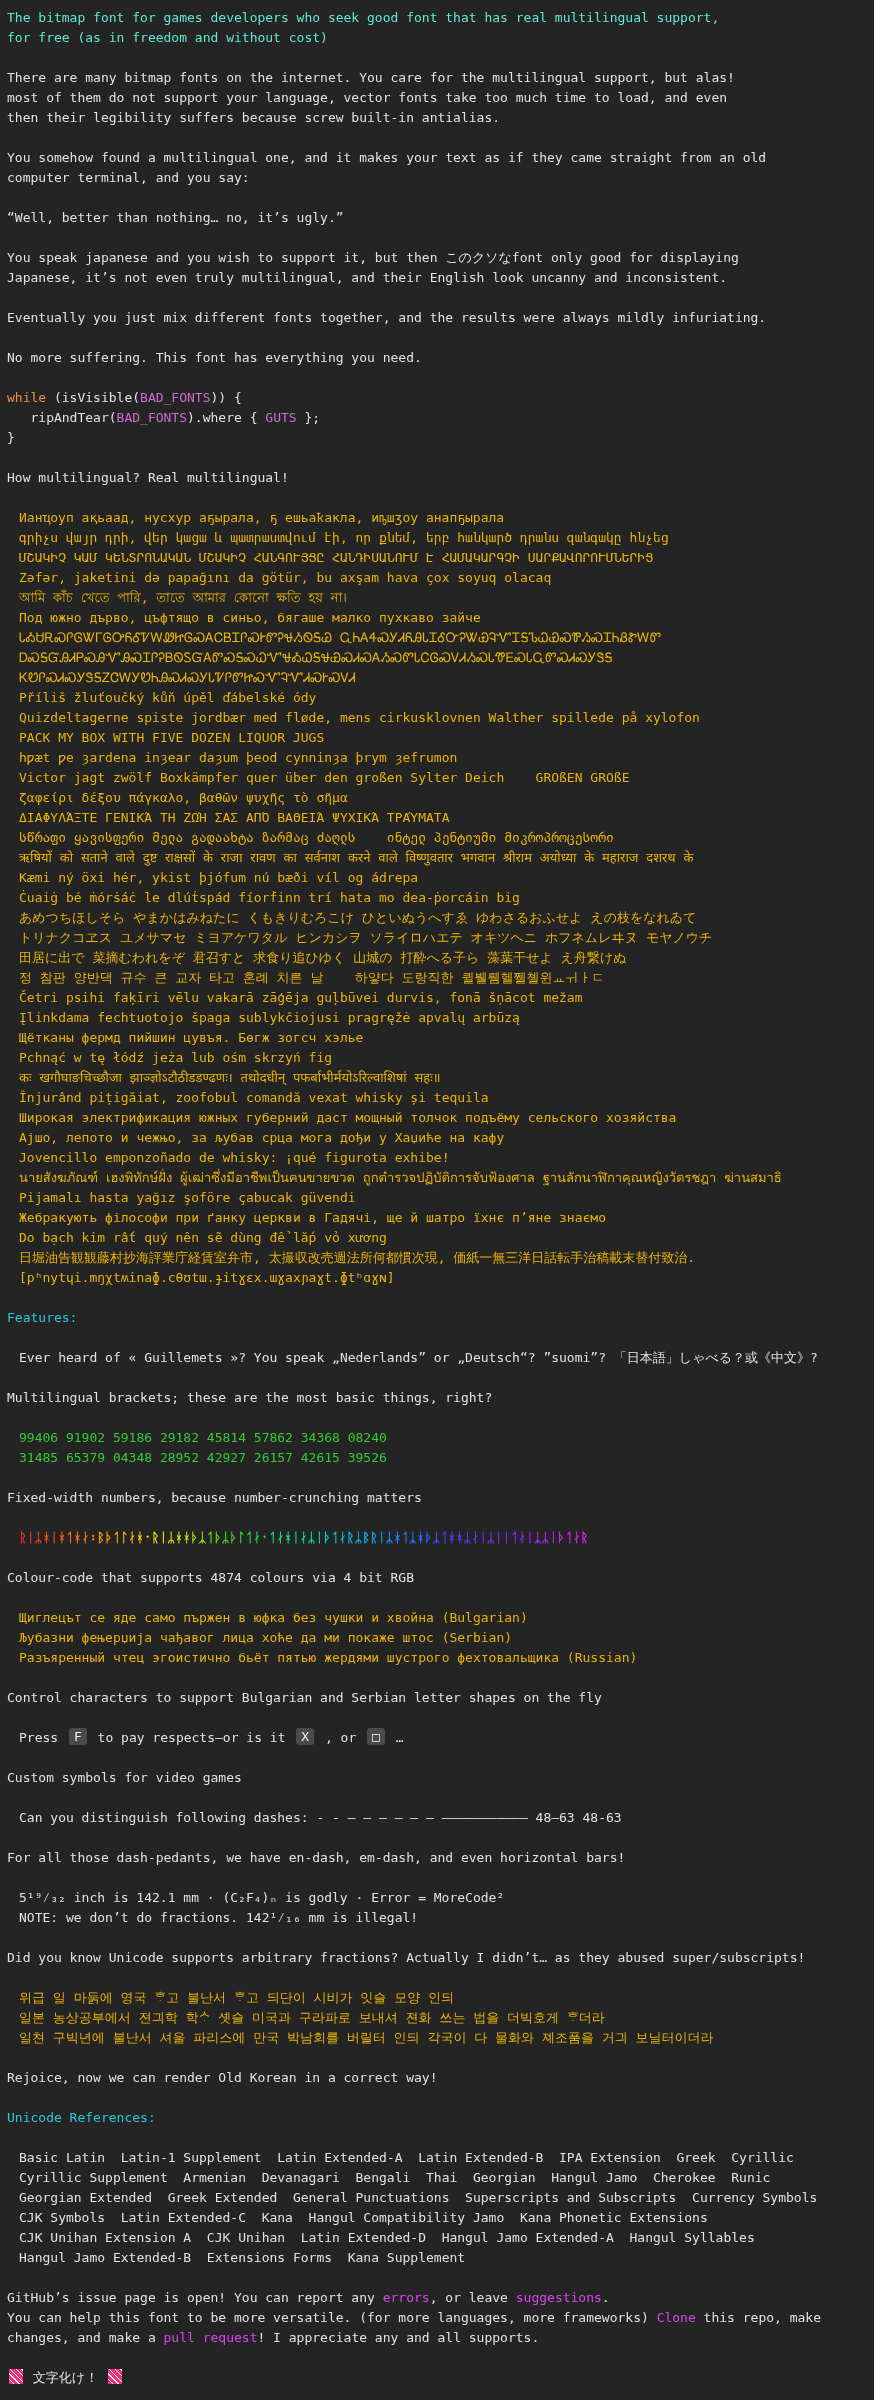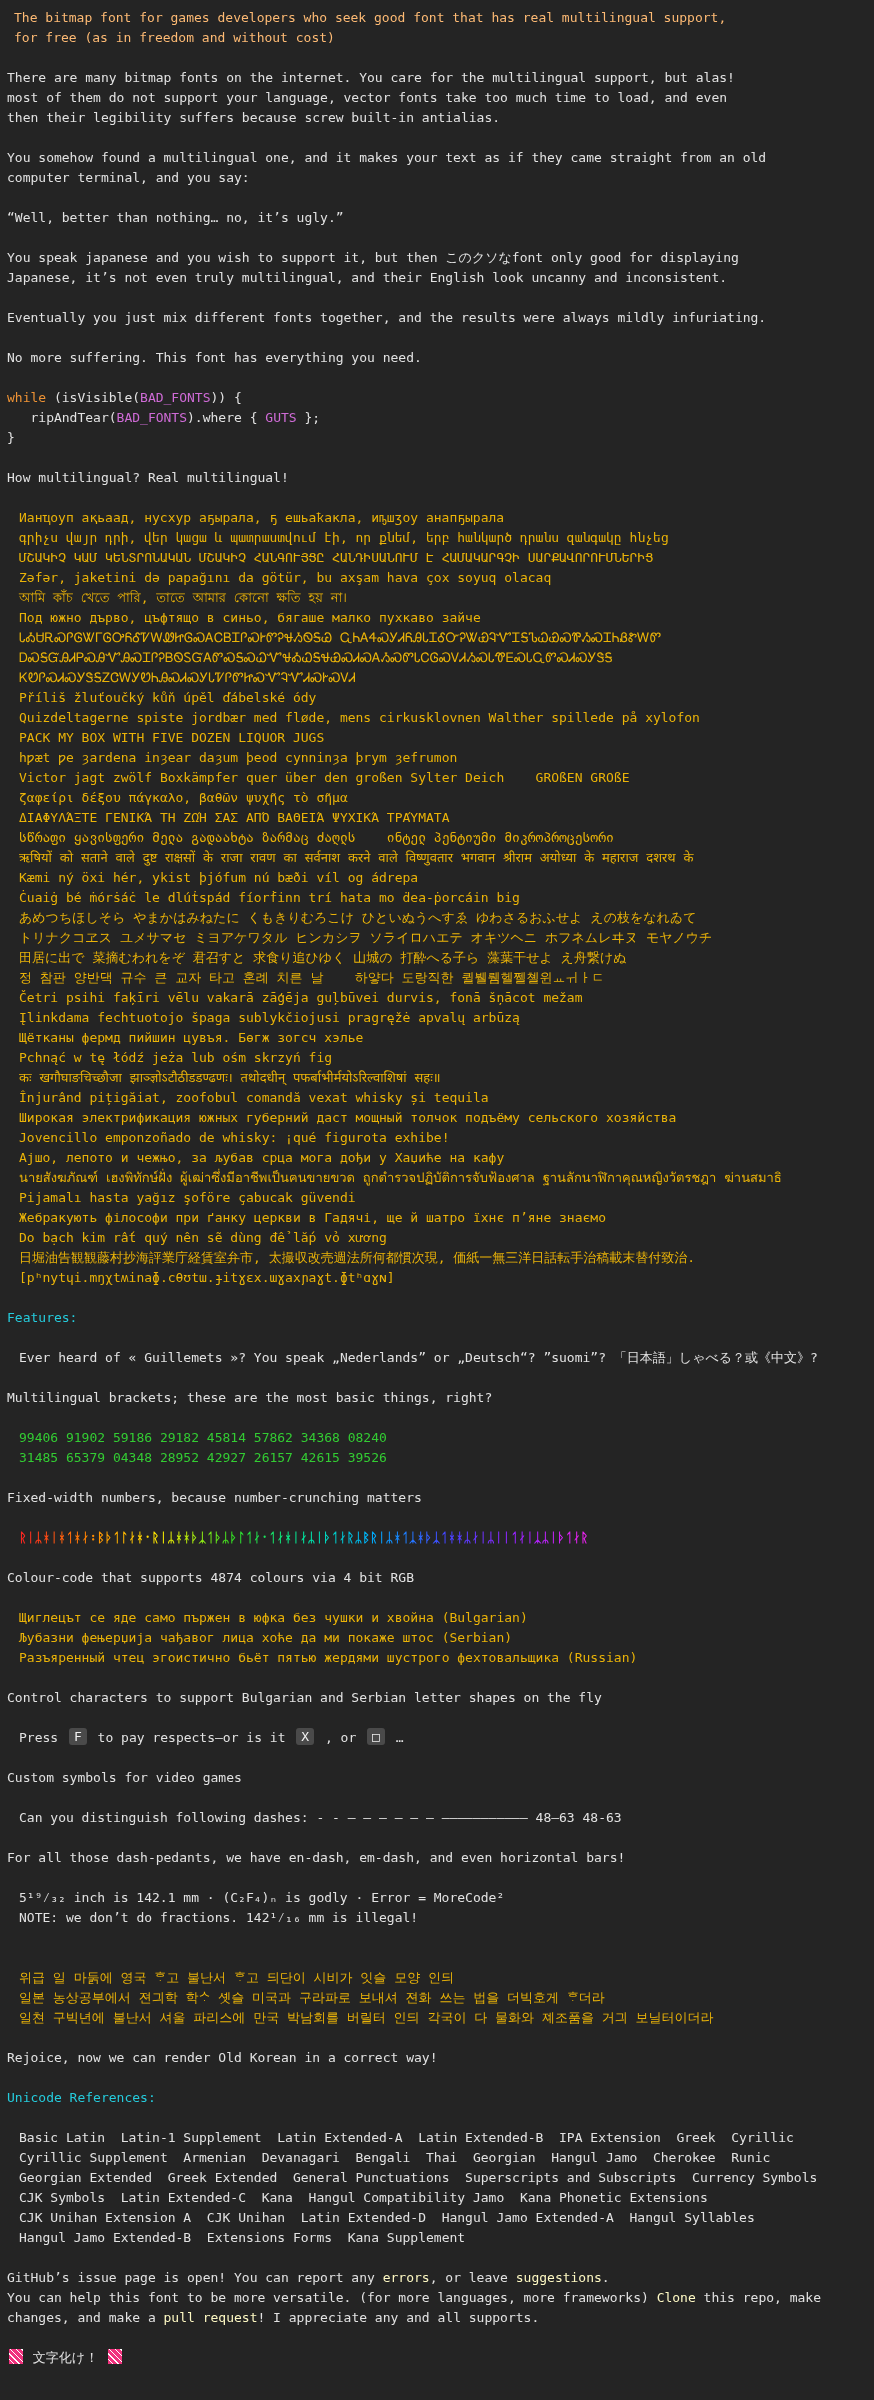--- a/index.html
+++ b/index.html
@@ -5,27 +5,27 @@
   html,body{margin:0;padding:0;}
   body{
     width:874px;height:2400px;overflow:hidden;
     background:#242424;
     font-family:"DejaVu Sans Mono","Liberation Mono",monospace;
     font-size:13px;line-height:20px;
   }
   main{display:block;padding:8px 0 0 7px;}
   .ln{height:20px;line-height:20px;white-space:pre;overflow:hidden;color:#e2e2e2;}
   .ind{padding-left:12px;}
-  .title{color:#fdba74;margin-left:7px;}
+  .title{color:#5eead4;}
   .cream{color:#eab308;}
   .green{color:#33cc33;}
   .cyan{color:#25ccdd;}
   .kw{color:#ef9335;}
   .pink{color:#cf6bd6;}
-  .link{color:#fef9c3;margin-top:16px;}
+  .link{color:#d946ef;margin-top:16px;}
   .key{
     display:inline-block;background:#4a4a4a;color:#f2f2f2;
     border-radius:3px;padding:0 5px;margin:0 3px;height:17px;line-height:17px;
     vertical-align:1px;
   }
   .rainbow{
     font-weight:bold;
     background:linear-gradient(90deg,#ff2222,#ff8800,#ffee00,#33dd22,#00e8a0,#00aaff,#4444ff,#9922ff,#ee22ee);
     -webkit-background-clip:text;background-clip:text;color:transparent;
   }
@@ -87,22 +87,22 @@
     <div class="ln ind cream">トリナクコヱス ユメサマセ ミヨアケワタル ヒンカシヲ ソライロハエテ オキツヘニ ホフネムレヰヌ モヤノウチ</div>
     <div class="ln ind cream">田居に出で 菜摘むわれをぞ 君召すと 求食り追ひゆく 山城の 打酔へる子ら 藻葉干せよ え舟繋けぬ</div>
     <div class="ln ind cream">정 참판 양반댁 규수 큰 교자 타고 혼례 치른 날    하얗다 도랑직한 퀼뷀뤰헬쩰쳴윈ㅛㅟㅏㄷ</div>
     <div class="ln ind cream">Četri psihi faķīri vēlu vakarā zāģēja guļbūvei durvis, fonā šņācot mežam</div>
     <div class="ln ind cream">Įlinkdama fechtuotojo špaga sublykčiojusi pragręžė apvalų arbūzą</div>
     <div class="ln ind cream">Щётканы фермд пийшин цувъя. Бөгж зогсч хэлье</div>
     <div class="ln ind cream">Pchnąć w tę łódź jeża lub ośm skrzyń fig</div>
     <div class="ln ind cream">कः खगौघाङचिच्छौजा झाञ्ज्ञोऽटौठीडडण्ढणः। तथोदधीन् पफर्बाभीर्मयोऽरिल्वाशिषां सहः॥</div>
     <div class="ln ind cream">Înjurând pițigăiat, zoofobul comandă vexat whisky și tequila</div>
     <div class="ln ind cream">Широкая электрификация южных губерний даст мощный толчок подъёму сельского хозяйства</div>
+    <div class="ln ind cream">Ајшо, лепото и чежњо, за љубав срца мога дођи у Хаџиће на кафу</div>
     <div class="ln ind cream">Jovencillo emponzoñado de whisky: ¡qué figurota exhibe!</div>
-    <div class="ln ind cream">Ајшо, лепото и чежњо, за љубав срца мога дођи у Хаџиће на кафу</div>
     <div class="ln ind cream">นายสังฆภัณฑ์ เฮงพิทักษ์ฝั่ง ผู้เฒ่าซึ่งมีอาชีพเป็นฅนขายขวด ถูกตำรวจปฏิบัติการจับฟ้องศาล ฐานลักนาฬิกาคุณหญิงวัตรชฎา ฆ่านสมาธิ</div>
     <div class="ln ind cream">Pijamalı hasta yağız şoföre çabucak güvendi</div>
     <div class="ln ind cream">Жебракують філософи при ґанку церкви в Гадячі, ще й шатро їхнє п’яне знаємо</div>
     <div class="ln ind cream">Do bạch kim rất quý nên sẽ dùng để lắp vỏ xương</div>
     <div class="ln ind cream">日堀油告観観藤村抄海評業庁経賃室弁市, 太撮収改売週法所何都慣次現, 価紙一無三洋日話転手治稿載末替付致治.</div>
     <div class="ln ind cream">[pʰnytɥi.mŋχtʍinaɸ.cθʊtɯ.ɟitɣɛx.ɯɣaxɲaɣt.ɸtʰɑɣɴ]</div>
     <div class="ln sp">&nbsp;</div>
     <div class="ln cyan">Features:</div>
     <div class="ln sp">&nbsp;</div>
     <div class="ln ind">Ever heard of « Guillemets »? You speak „Nederlands” or „Deutsch“? ”suomi”? 「日本語」しゃべる？或《中文》?</div>
@@ -128,20 +128,21 @@
     <div class="ln sp">&nbsp;</div>
     <div class="ln">Custom symbols for video games</div>
     <div class="ln sp">&nbsp;</div>
     <div class="ln ind">Can you distinguish following dashes: - - – – – – – – ——————————— 48–63 48-63</div>
     <div class="ln sp">&nbsp;</div>
     <div class="ln">For all those dash-pedants, we have en-dash, em-dash, and even horizontal bars!</div>
     <div class="ln sp">&nbsp;</div>
     <div class="ln ind">5¹⁹⁄₃₂ inch is 142.1 mm · (C₂F₄)ₙ is godly · Error = MoreCode²</div>
     <div class="ln ind">NOTE: we don’t do fractions. 142¹⁄₁₆ mm is illegal!</div>
     <div class="ln sp">&nbsp;</div>
+    <div class="ln">Did you know Unicode supports arbitrary fractions? Actually I didn’t… as they abused super/subscripts!</div>
     <div class="ln sp">&nbsp;</div>
     <div class="ln ind cream">위급 일 마둙에 영국 ᄒᆞ고 불난서 ᄒᆞ고 듸단이 시비가 잇슬 모양 인듸</div>
     <div class="ln ind cream">일본 농상공부에서 젼긔학 학ᄉᆞ 솃슬 미국과 구라파로 보내셔 젼화 쓰는 법을 더빅호게 ᄒᆞ더라</div>
     <div class="ln ind cream">일쳔 구빅년에 불난서 셔울 파리스에 만국 박남회를 버릴터 인듸 각국이 다 물화와 졔조품을 거긔 보닐터이더라</div>
     <div class="ln sp">&nbsp;</div>
     <div class="ln">Rejoice, now we can render Old Korean in a correct way!</div>
     <div class="ln sp">&nbsp;</div>
     <div class="ln cyan">Unicode References:</div>
     <div class="ln sp">&nbsp;</div>
     <div class="ln ind">Basic Latin  Latin-1 Supplement  Latin Extended-A  Latin Extended-B  IPA Extension  Greek  Cyrillic</div>

